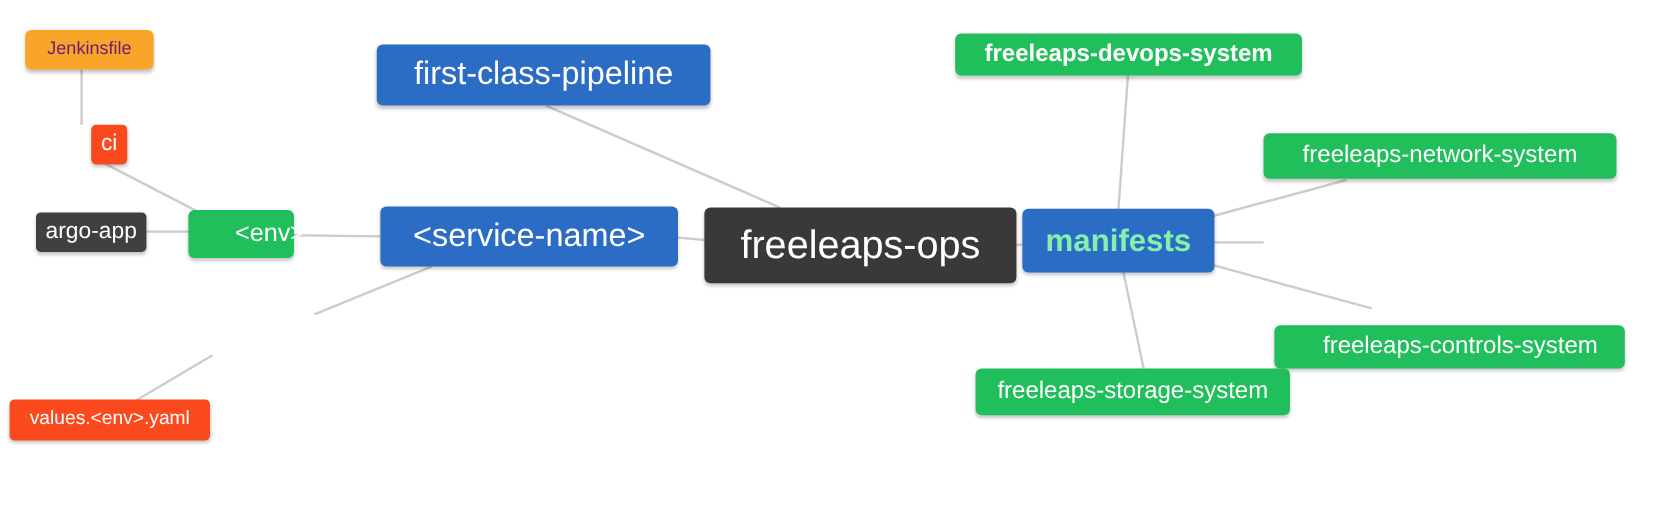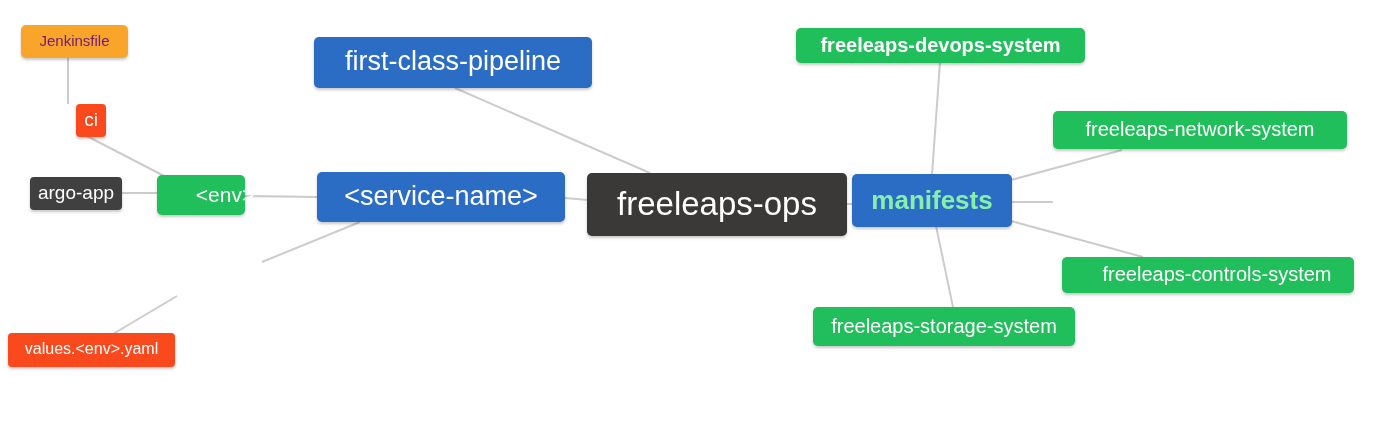--- a/index.html
+++ b/index.html
@@ -80,17 +80,17 @@
 
   <div class="node" style="left: 587px; top: 173px; width: 260px; height: 63px; font-size: 33px; background: rgb(59, 56, 56); color: rgb(255, 255, 255);">freeleaps-ops</div>
 
   <div class="node" style="left: 852px; top: 174px; width: 160px; height: 53px; font-size: 26px; background: rgb(43, 108, 196); color: #86efac; font-weight: bold;">manifests</div>
 
   <div class="node" style="left: 796px; top: 28px; width: 289px; height: 35px; font-size: 20px; background: rgb(33, 191, 91); color: rgb(255, 255, 255); font-weight: bold;">freeleaps-devops-system</div>
 
   <div class="node" style="left: 1053px; top: 111px; width: 294px; height: 38px; font-size: 20px; background: rgb(33, 191, 91); color: rgb(255, 255, 255);">freeleaps-network-system</div>
 
 
-  <div class="node" style="left: 1062px; top: 257px; width: 292px; height: 36px; font-size: 20px; background: rgb(33, 191, 91); color: rgb(255, 255, 255); padding-left: 18px;">freeleaps-controls-system</div>
+  <div class="node" style="left: 1062px; top: 271px; width: 292px; height: 36px; font-size: 20px; background: rgb(33, 191, 91); color: rgb(255, 255, 255); padding-left: 18px;">freeleaps-controls-system</div>
 
   <div class="node" style="left: 813px; top: 307px; width: 262px; height: 39px; font-size: 20px; background: rgb(33, 191, 91); color: rgb(255, 255, 255);">freeleaps-storage-system</div>
 
 </div>
 
 </body></html>

